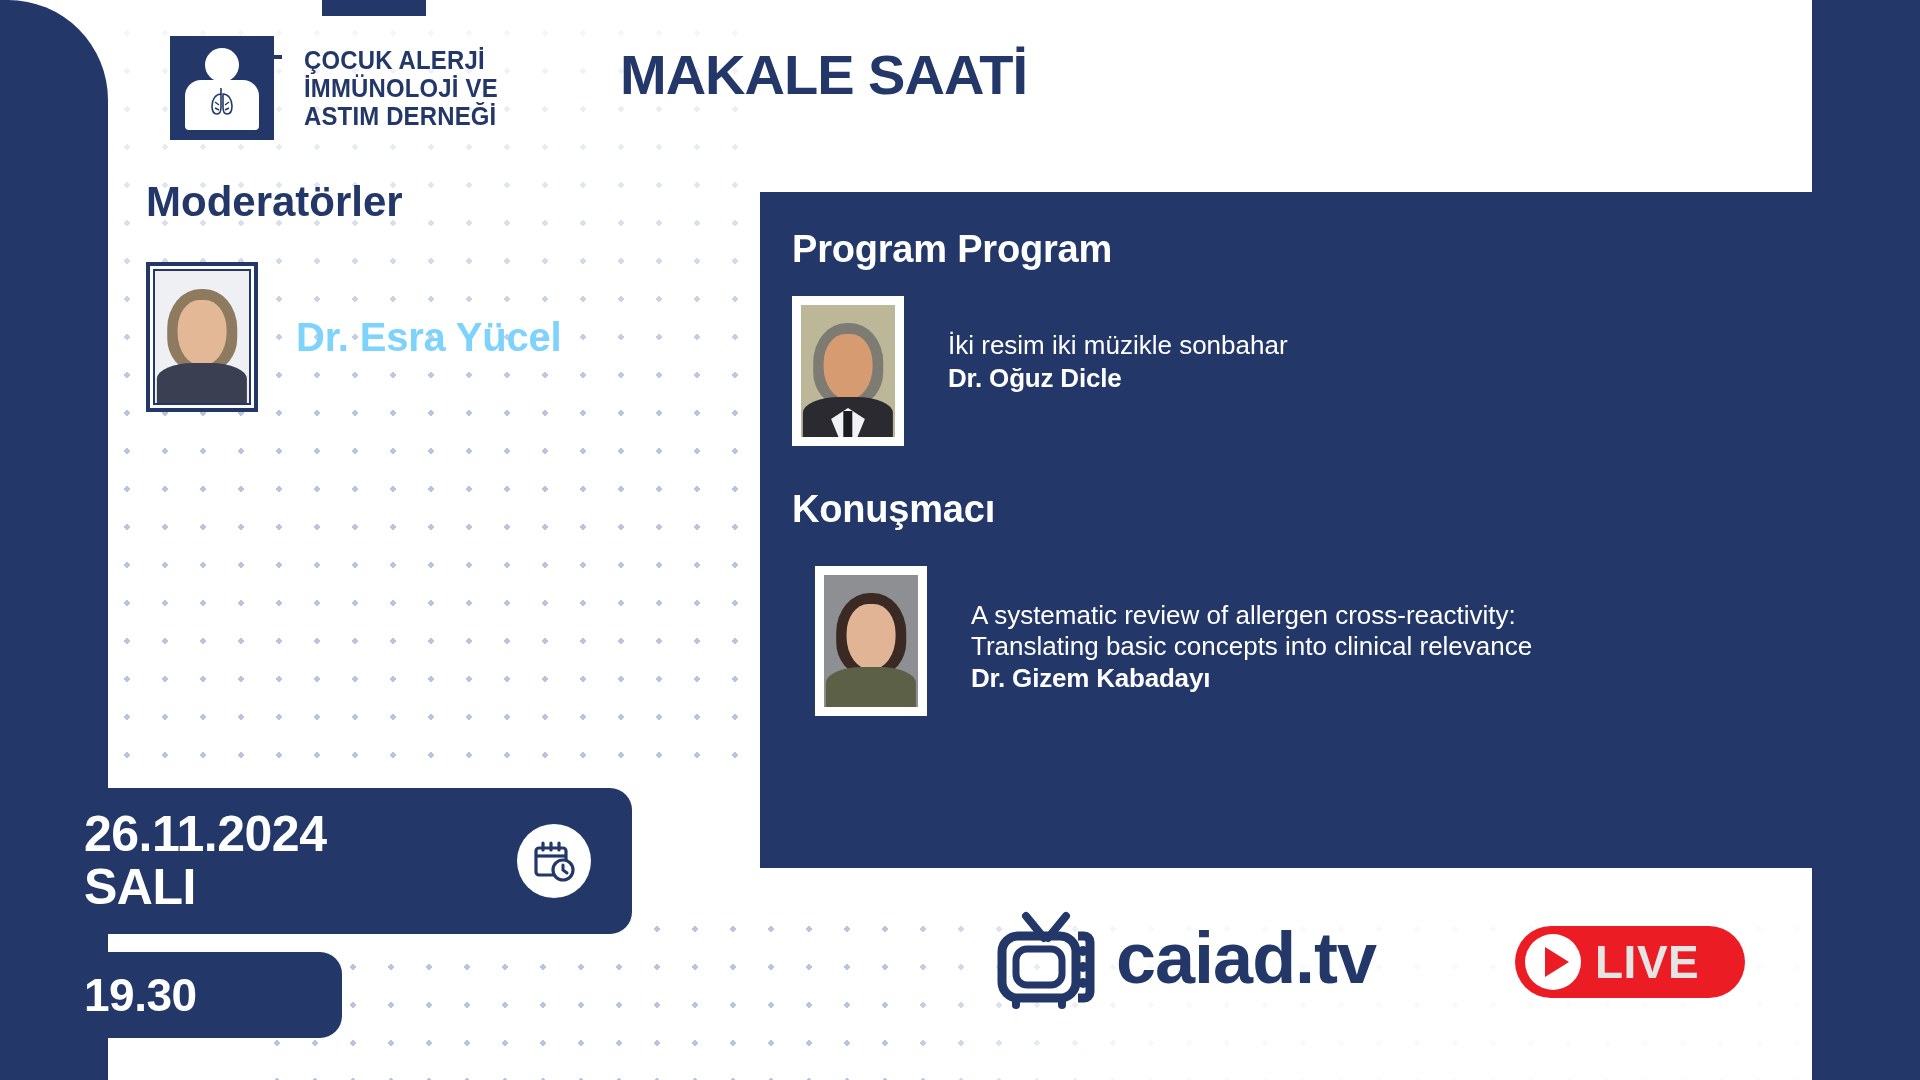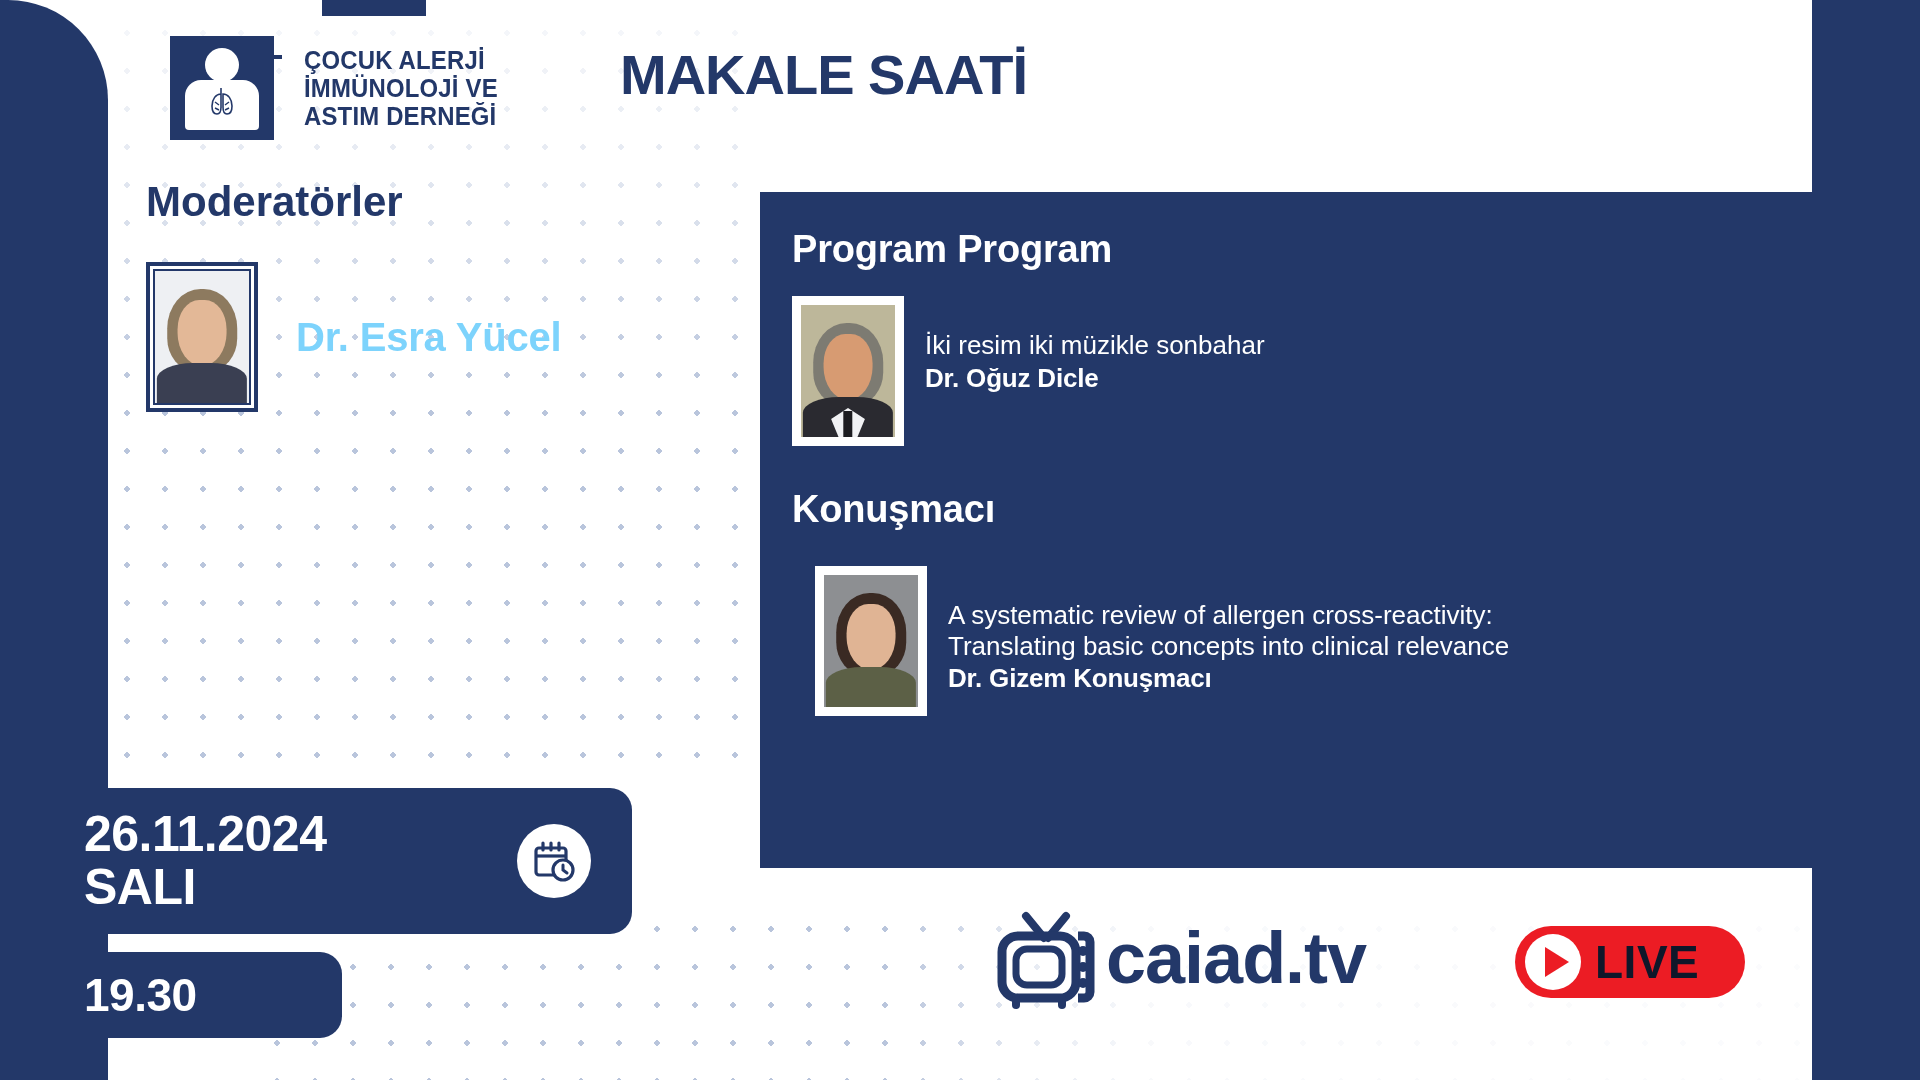--- a/index.html
+++ b/index.html
@@ -246,21 +246,21 @@
     left: 760px; top: 192px;
     width: 1152px; height: 676px;
     background: #233869;
   }
   .panel-heading {
     color: #ffffff;
     font-size: 38px;
     font-weight: 700;
     letter-spacing: -.2px;
   }
-  .panel-block { display: flex; align-items: flex-start; gap: 21px; }
+  .panel-block { display: flex; align-items: flex-start; gap: 44px; }
   .panel-body { padding-top: 34px; }
   .entry-desc {
     color: #ffffff;
     font-size: 26px;
     font-weight: 400;
     line-height: 1.18;
     white-space: pre-line;
   }
   .entry-name {
     color: #ffffff;
@@ -273,21 +273,21 @@
   
   .bottom-bar {
     position: absolute;
     left: 250px; top: 868px;
     width: 1562px; height: 212px;
     background: transparent;
   }
   .tv-logo-row {
     position: absolute;
     left: 742px; top: 38px;
-    display: flex; align-items: center; gap: 6px;
+    display: flex; align-items: center; gap: 16px;
   }
   .tv-word {
     font-size: 72px;
     font-weight: 700;
     color: #233869;
     letter-spacing: -1px;
   }
   .live-pill {
     position: absolute;
     left: 1265px; top: 58px;
@@ -305,21 +305,21 @@
     flex: none;
   }
   .live-tri {
     width: 0; height: 0;
     border-left: 24px solid #ec1c24;
     border-top: 15px solid transparent;
     border-bottom: 15px solid transparent;
     margin-left: 7px;
   }
   .live-text {
-    color: #0f172a;
+    color: #e5e5e5;
     font-size: 46px;
     font-weight: 700;
     letter-spacing: .5px;
   }
 </style>
 </head>
 <body>
 
 <div id="poster">
 
@@ -426,21 +426,21 @@
             <div class="bg" style="background:#8d8f92"></div>
             <div class="hair" style="background:#3a2a23"></div>
             <div class="face" style="background:#e0b494"></div>
             <div class="torso" style="background:#5c6046"></div>
           </div>
         </div>
       </div>
       <div class="panel-body">
         <div class="entry-desc">A systematic review of allergen cross-reactivity:
 Translating basic concepts into clinical relevance</div>
-        <div class="entry-name">Dr. Gizem Konuşmacı</div>
+        <div class="entry-name">Dr. Gizem Kabadayı</div>
       </div>
     </div>
 
   </div>
 
   <div class="bottom-bar">
 
     <div class="tv-logo-row">
       <svg width="108" height="104" viewBox="0 0 108 104">
         <path d="M34 10 L52 32 M74 10 L56 32" fill="none" stroke="#233869" stroke-width="8" stroke-linecap="round"></path>

